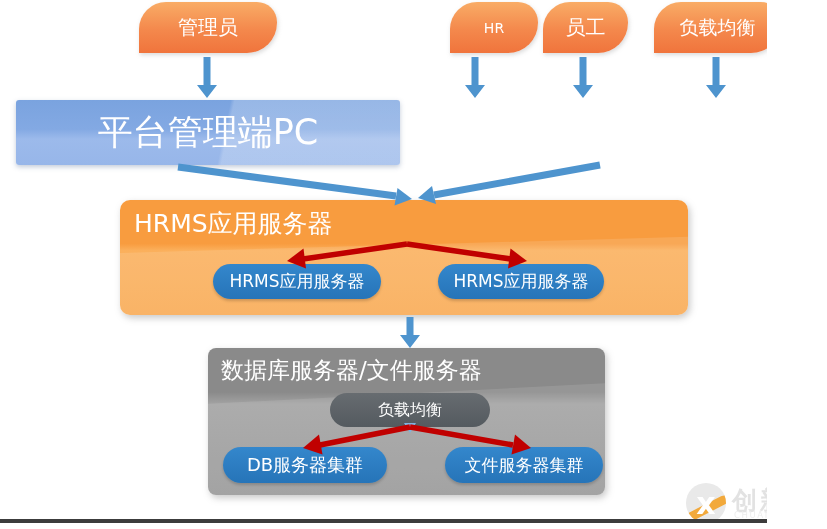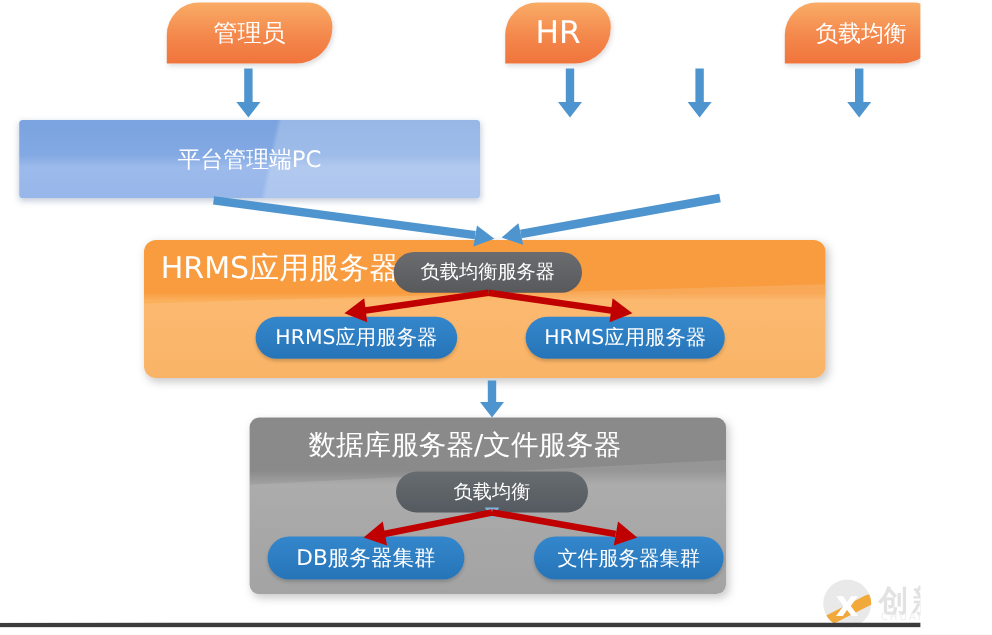--- a/index.html
+++ b/index.html
@@ -9,29 +9,29 @@
   }
   
   .actor{
     position:absolute;top:2px;height:51px;
     background:linear-gradient(180deg,#F9AC66 0%,#F4884C 55%,#F0743C 100%);
     border-radius:27px 20px 30px 0;
     color:#fff;display:flex;align-items:center;justify-content:center;
     font-size:20px;box-shadow:1px 2px 4px rgba(150,150,150,.35);
   }
   .actor1{left:139px;width:138px;}
-  .actor2{left:421px;width:88px;font-size:26px;}
+  .actor2{left:450px;width:88px;font-size:14px;}
   .actor3{left:543px;width:85px;}
   .actor4{left:654px;width:127px;font-size:19px;}
   
   .bar{
     position:absolute;top:100px;height:65px;border-radius:3px;
     background:linear-gradient(180deg,#7AA3DF 0%,#83A9E3 45%,#9CBAEB 60%,#97B6E9 100%);
     color:#fff;display:flex;align-items:center;justify-content:center;
-    font-size:19px;box-shadow:0 2px 5px rgba(120,140,170,.45);
+    font-size:35px;box-shadow:0 2px 5px rgba(120,140,170,.45);
   }
   .bar::after{
     content:"";position:absolute;inset:0;border-radius:3px;
     background:linear-gradient(102deg,rgba(255,255,255,0) 54%,rgba(255,255,255,.22) 55%);
     pointer-events:none;
   }
   .bar1{left:16px;width:384px;}
   .bar2{left:409px;width:382px;}
   .bar-label{position:relative;z-index:1;}
   
@@ -49,21 +49,21 @@
     left:208px;top:348px;width:397px;height:147px;border-radius:8px;
     background:linear-gradient(180deg,#8A8A8A 0%,#8A8A8A 30%,#A2A2A2 38%,#989898 100%);
   }
   .block-data::after{
     content:"";position:absolute;inset:0;border-radius:8px;
     background:rgba(255,255,255,.11);
     clip-path:polygon(0 38%,100% 24%,100% 100%,0 100%);pointer-events:none;
   }
   .block-title{position:absolute;color:#fff;white-space:nowrap;z-index:1;}
   .title-app{left:134px;top:207px;font-size:25px;}
-  .title-data{left:221px;top:355px;font-size:23px;margin-left:36px;}
+  .title-data{left:221px;top:355px;font-size:23px;}
   
   .pill{
     position:absolute;border-radius:18px;color:#fff;z-index:2;
     display:flex;align-items:center;justify-content:center;white-space:nowrap;
   }
   .pill-dark{background:linear-gradient(180deg,#6B6C6F 0%,#58595B 100%);}
   .pill-dark2{background:linear-gradient(180deg,#676C70 0%,#545A5F 100%);}
   .pill-blue{background:linear-gradient(180deg,#3487CC 0%,#2674B8 100%);box-shadow:0 2px 3px rgba(0,0,0,.18);}
   .lb-app{left:328px;top:210px;width:157px;height:34px;font-size:16px;}
   .srv-app-left{left:213px;top:264px;width:168px;height:35px;font-size:17px;}
@@ -89,29 +89,29 @@
     border-radius:0 0 10px 0;z-index:6;pointer-events:none;
   }
 </style>
 </head>
 <body>
 
 <div id="canvas">
 
   <div class="actor actor1">管理员</div>
   <div class="actor actor2">HR</div>
+  <div class="actor actor3">员工</div>
   <div class="actor actor4">负载均衡</div>
 
   <div class="bar bar1">
     <span class="bar-label">平台管理端PC</span>
   </div>
 
   <div class="block block-app"></div>
   <div class="block-title title-app">HRMS应用服务器</div>
-  <div class="pill pill-dark lb-app">负载均衡服务器</div>
   <div class="pill pill-blue srv-app-left">HRMS应用服务器</div>
   <div class="pill pill-blue srv-app-right">HRMS应用服务器</div>
 
   <div class="block block-data"></div>
   <div class="block-title title-data">数据库服务器/文件服务器</div>
   <div class="pill pill-blue srv-db">DB服务器集群</div>
   <div class="pill pill-dark2 lb-data">负载均衡</div>
   <div class="pill pill-blue srv-file">文件服务器集群</div>
 
   <svg id="arrows" width="827" height="529" viewBox="0 0 827 529">

